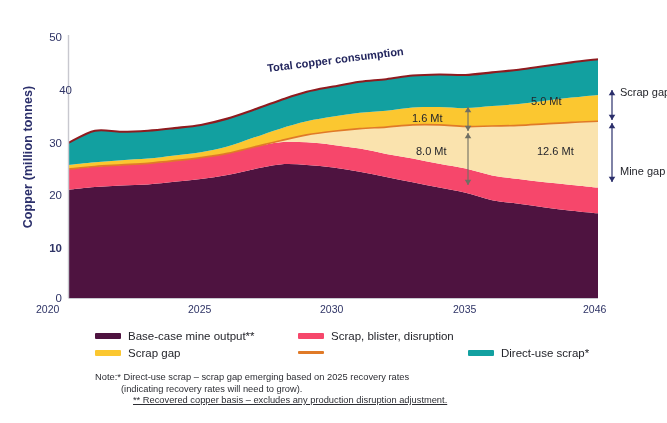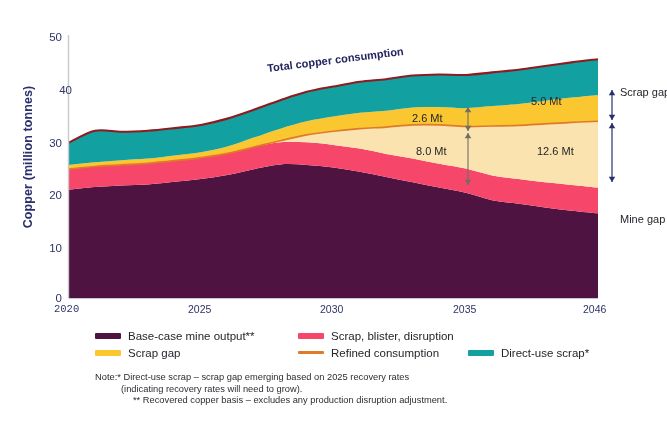--- a/index.html
+++ b/index.html
@@ -115,21 +115,21 @@
     position: absolute;
     left: 95px;
     top: 372px;
     width: 480px;
     font-size: 9.3px;
     line-height: 11.6px;
     color: #2c2d33;
   }
   .note-line { white-space: nowrap; }
   .note-indent1 { padding-left: 26px; }
-  .note-indent2 { padding-left: 38px; }
+  .note-indent2 { padding-left: 38px; text-decoration: underline; }
 </style>
 </head>
 <body>
 
 <div id="root">
 
   <div class="chart-area">
     <svg class="plot" viewBox="0 0 667 320">
       <g id="areas">
           <path d="M68.50,189.64C72.87,189.21 86.24,187.71 94.97,187.01C103.71,186.32 112.71,185.87 121.45,185.44C130.19,185.00 139.19,184.99 147.93,184.38C156.66,183.78 165.66,182.62 174.40,181.75C183.14,180.89 192.14,180.25 200.88,179.12C209.61,178.00 218.61,176.57 227.35,174.92C236.09,173.27 245.09,170.87 253.82,169.13C262.56,167.39 271.56,165.09 280.30,164.40C289.04,163.70 298.04,164.40 306.77,164.92C315.51,165.44 324.51,166.42 333.25,167.55C341.99,168.68 350.99,170.20 359.73,171.76C368.46,173.32 377.46,175.28 386.20,177.02C394.94,178.76 403.94,180.54 412.68,182.28C421.41,184.02 430.41,185.80 439.15,187.54C447.89,189.28 456.89,190.72 465.63,192.80C474.36,194.88 483.36,198.34 492.10,200.16C500.84,201.99 509.84,202.63 518.58,203.85C527.31,205.06 536.31,206.40 545.05,207.53C553.79,208.66 562.79,209.73 571.52,210.68C580.26,211.64 593.63,212.88 598.00,213.31 L598.00,298.00 598.00,298.00C593.63,298.00 580.26,298.00 571.52,298.00C562.79,298.00 553.79,298.00 545.05,298.00C536.31,298.00 527.31,298.00 518.58,298.00C509.84,298.00 500.84,298.00 492.10,298.00C483.36,298.00 474.36,298.00 465.63,298.00C456.89,298.00 447.89,298.00 439.15,298.00C430.41,298.00 421.41,298.00 412.68,298.00C403.94,298.00 394.94,298.00 386.20,298.00C377.46,298.00 368.46,298.00 359.73,298.00C350.99,298.00 341.99,298.00 333.25,298.00C324.51,298.00 315.51,298.00 306.77,298.00C298.04,298.00 289.04,298.00 280.30,298.00C271.56,298.00 262.56,298.00 253.82,298.00C245.09,298.00 236.09,298.00 227.35,298.00C218.61,298.00 209.61,298.00 200.88,298.00C192.14,298.00 183.14,298.00 174.40,298.00C165.66,298.00 156.66,298.00 147.93,298.00C139.19,298.00 130.19,298.00 121.45,298.00C112.71,298.00 103.71,298.00 94.97,298.00C86.24,298.00 72.87,298.00 68.50,298.00 Z" fill="#4e1340"></path>
@@ -165,59 +165,58 @@
           </g>
         </g>
     </svg>
 
     <div class="ylabel">Copper (million tonnes)</div>
 
     <div class="ytick" style="left:32px; top:31px;">50</div>
     <div class="ytick" style="left:32px; top:84px;margin-left:10px;">40</div>
     <div class="ytick" style="left:32px; top:137px;">30</div>
     <div class="ytick" style="left:32px; top:189px;">20</div>
-    <div class="ytick" style="left:32px; top:242px;">10</div>
+    <div class="ytick" style="left:32px; top:242px;font-weight:bold;">10</div>
     <div class="ytick" style="left:32px; top:292px;">0</div>
 
-    <div class="xtick" style="left:54px; top:303px;font-family:Liberation Mono, monospace;">2020</div>
+    <div class="xtick" style="left:36px; top:303px;">2020</div>
     <div class="xtick" style="left:188px; top:303px;">2025</div>
     <div class="xtick" style="left:320px; top:303px;">2030</div>
     <div class="xtick" style="left:453px; top:303px;">2035</div>
     <div class="xtick" style="left:583px; top:303px;">2046</div>
 
     <div class="series-label" style="left:268px; top:62px;">Total copper consumption</div>
 
-    <div class="mt-label" style="left:412px; top:112px;">2.6 Mt</div>
+    <div class="mt-label" style="left:412px; top:112px;">1.6 Mt</div>
     <div class="mt-label" style="left:531px; top:95px;">5.0 Mt</div>
     <div class="mt-label" style="left:416px; top:145px;">8.0 Mt</div>
     <div class="mt-label" style="left:537px; top:145px;">12.6 Mt</div>
 
     <div class="gap-label" style="left:620px; top:86px;">Scrap gap</div>
-    <div class="gap-label" style="left:620px; top:165px;margin-top:48px;">Mine gap</div>
+    <div class="gap-label" style="left:620px; top:165px;">Mine gap</div>
   </div>
 
   <div class="legend">
     <div class="legend-row">
       <div class="legend-item col1">
         <span class="swatch" style="background: rgb(78, 19, 64);"></span>
         <span class="legend-text">Base-case mine output**</span>
       </div>
       <div class="legend-item col2">
         <span class="swatch" style="background: rgb(246, 71, 107);"></span>
         <span class="legend-text">Scrap, blister, disruption</span>
       </div>
     </div>
     <div class="legend-row">
       <div class="legend-item col1">
         <span class="swatch" style="background: rgb(251, 199, 48);"></span>
         <span class="legend-text">Scrap gap</span>
       </div>
       <div class="legend-item col2">
         <span class="swatch thin" style="background: rgb(224, 122, 40);"></span>
-        <span class="legend-text">Refined consumption</span>
       </div>
       <div class="legend-item col3">
         <span class="swatch" style="background: rgb(18, 160, 160);"></span>
         <span class="legend-text">Direct-use scrap*</span>
       </div>
     </div>
   </div>
 
   <div class="notes">
     <div class="note-line">Note:* Direct-use scrap – scrap gap emerging based on 2025 recovery rates</div>

